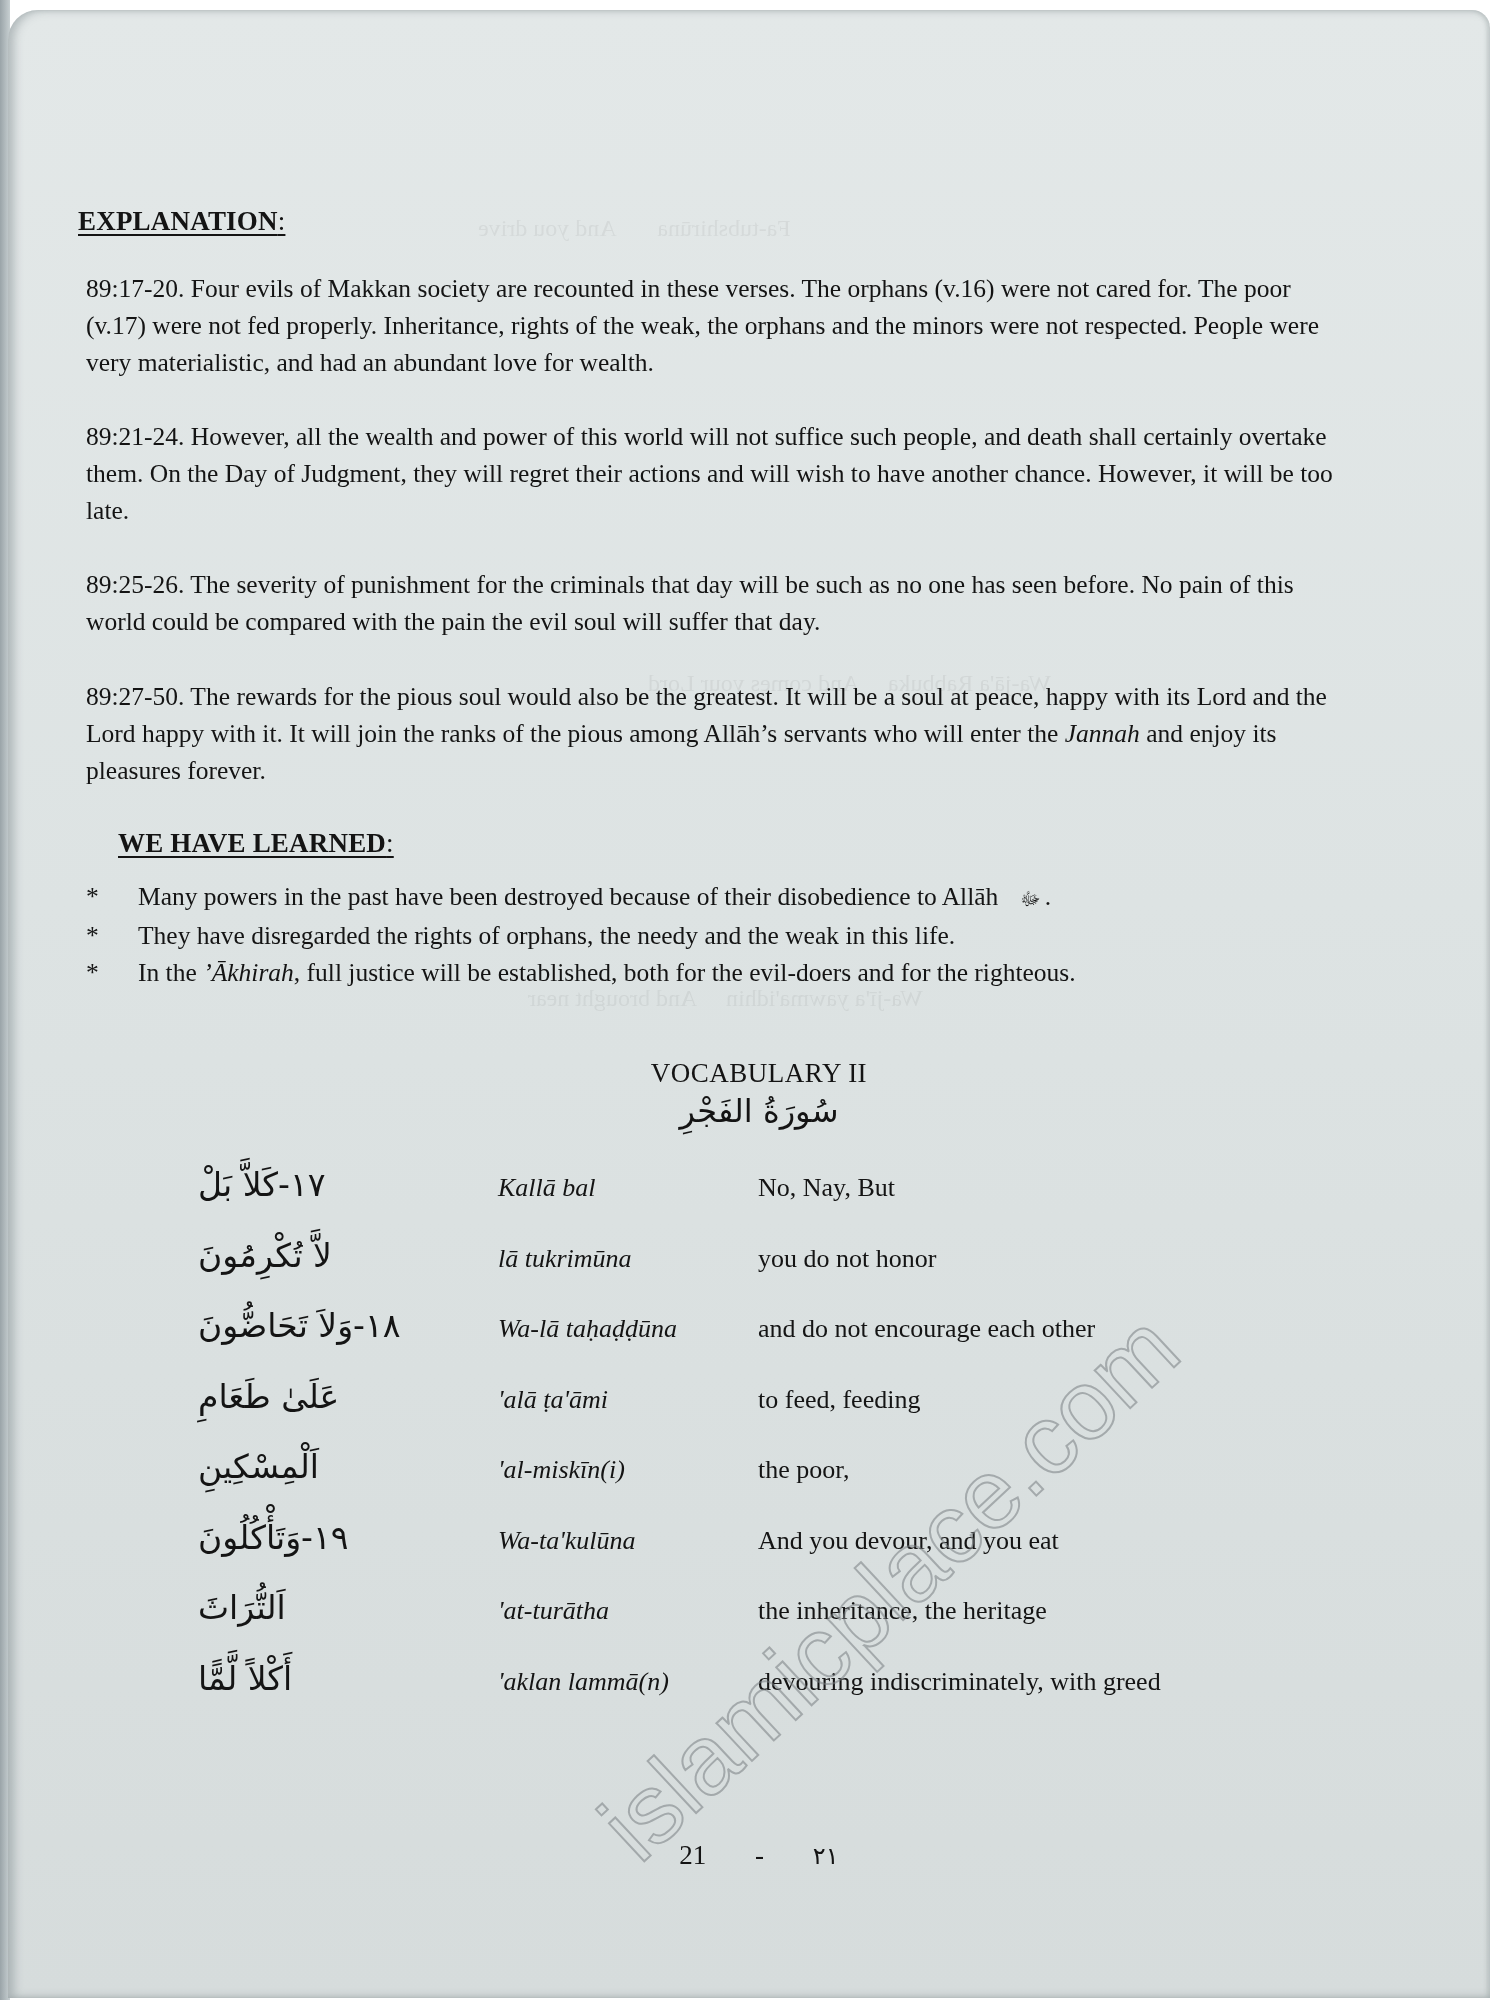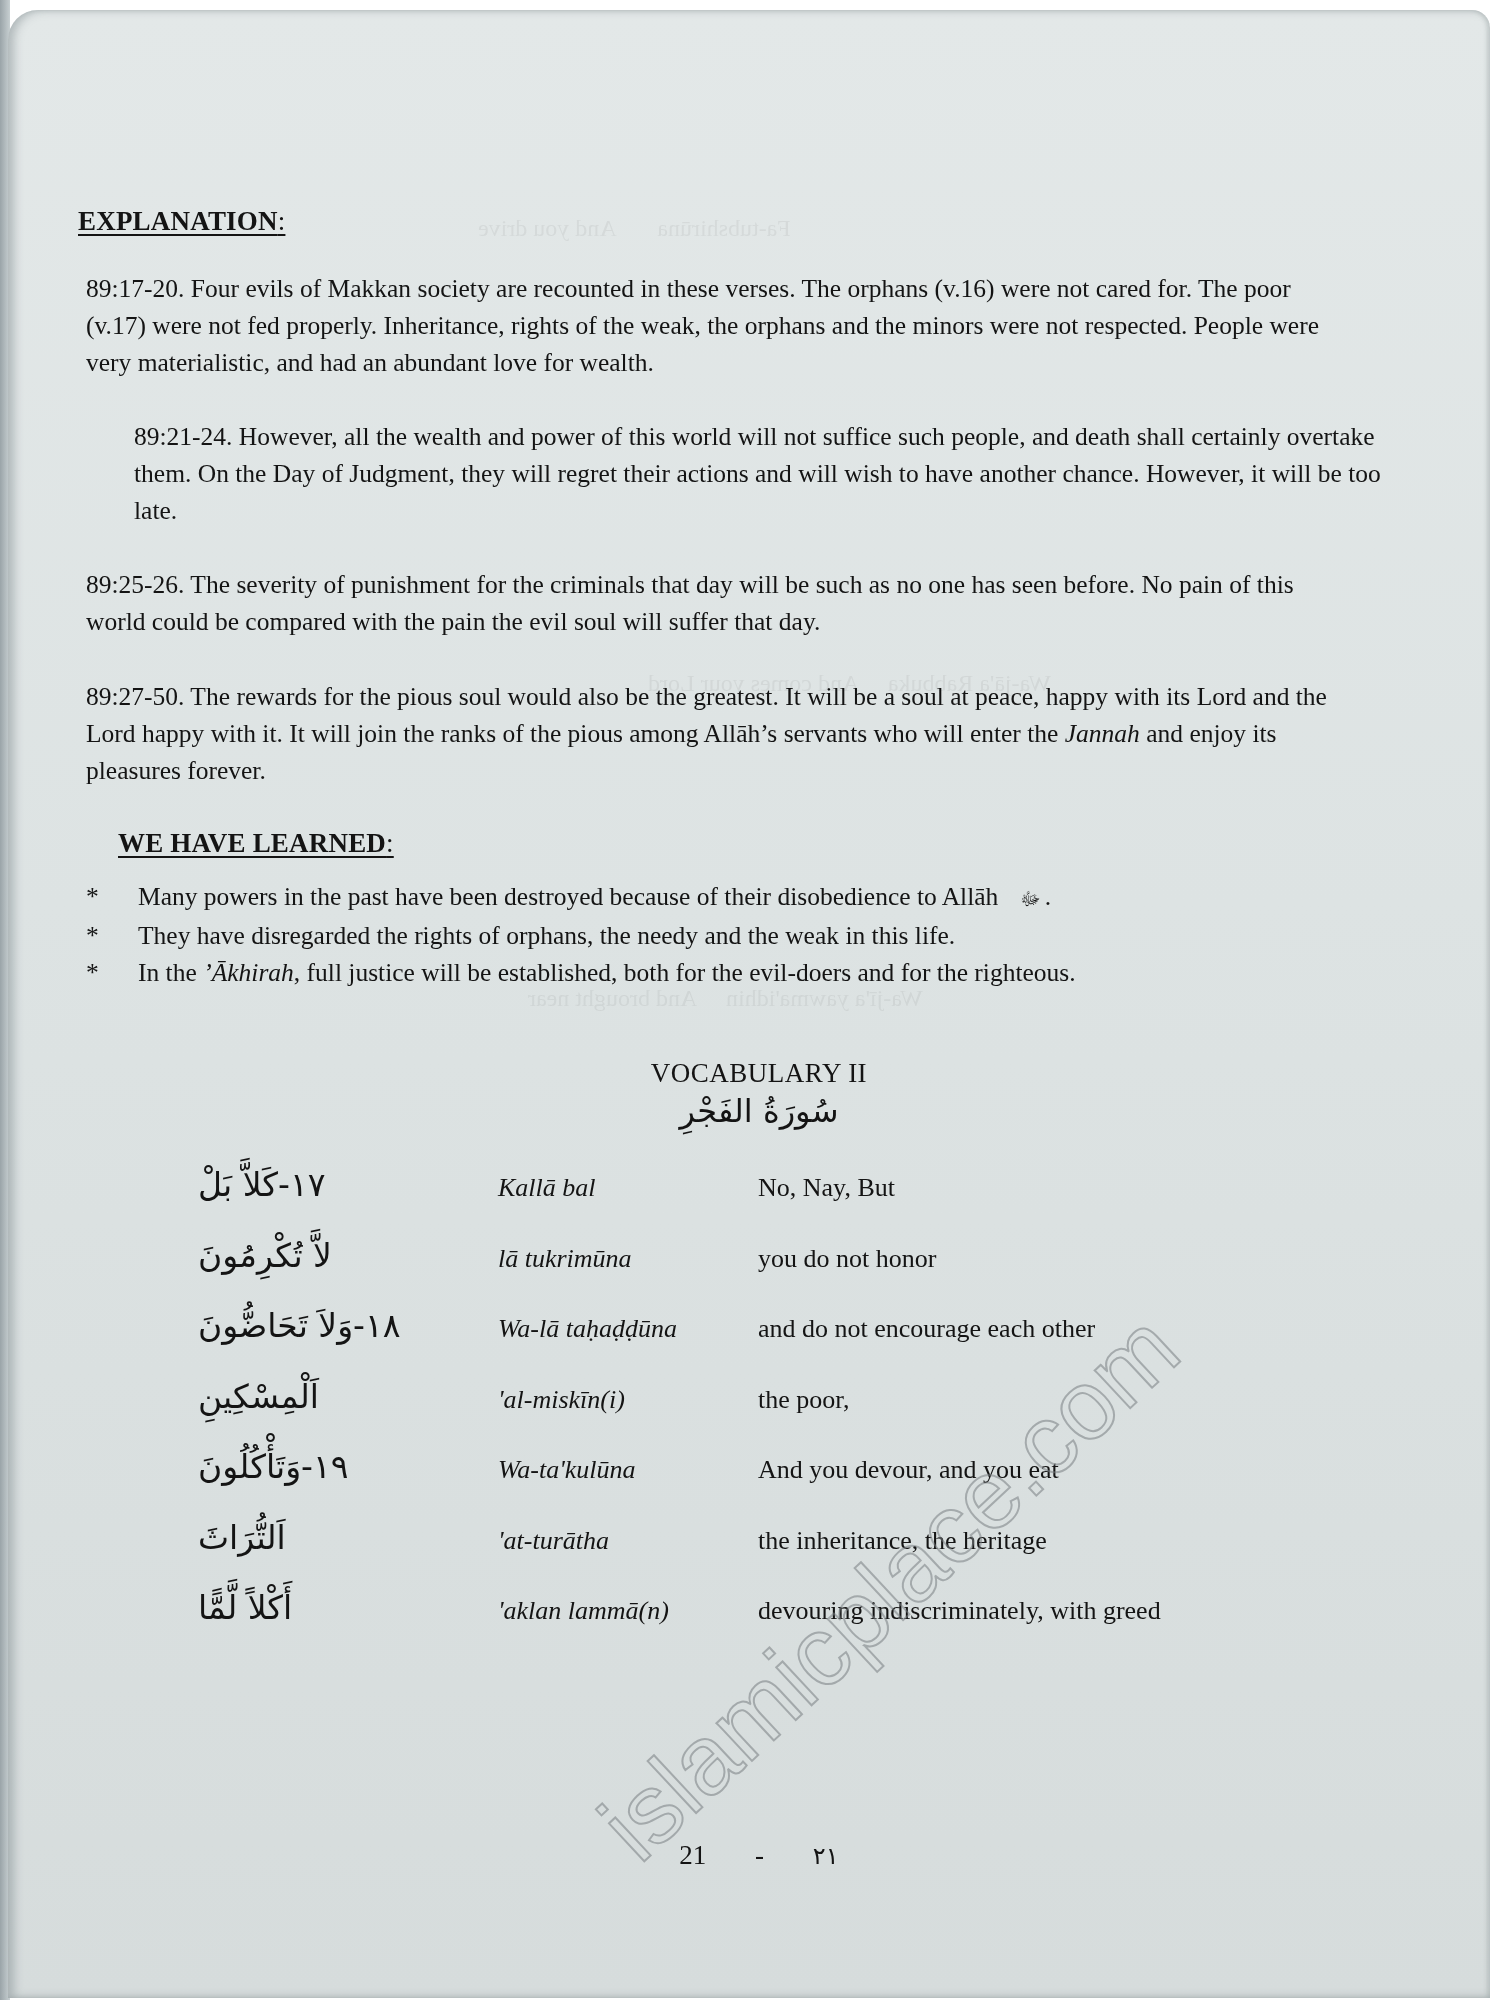--- a/index.html
+++ b/index.html
@@ -162,21 +162,21 @@
 
 <div class="page">
 
   <div class="bleed" style="left:470px;top:205px;">Fa-tubshirūna &nbsp;&nbsp;&nbsp;&nbsp;&nbsp; And you drive</div>
   <div class="bleed" style="left:640px;top:660px;">Wa-jā'a Rabbuka &nbsp;&nbsp;&nbsp; And comes your Lord</div>
   <div class="bleed" style="left:520px;top:975px;">Wa-jī'a yawma'idhin &nbsp;&nbsp;&nbsp; And brought near</div>
 
   <div class="heading" style="left:70px;top:196px;"><span>EXPLANATION</span><span class="colon">:</span></div>
 
   <div class="para" style="top:260px;">89:17-20. Four evils of Makkan society are recounted in these verses.  The orphans (v.16) were not cared for.  The poor (v.17) were not fed properly.  Inheritance, rights of the weak, the orphans and the minors were not respected.  People were very materialistic, and had an abundant love for wealth.</div>
-  <div class="para" style="top:408px;margin-left:48px;">89:21-24. However, all the wealth and power of this world will not suffice such people, and death shall certainly overtake them.  On the Day of Judgment, they will regret their actions and will wish to have another chance.  However, it will be too late.</div>
+  <div class="para" style="top:408px;">89:21-24. However, all the wealth and power of this world will not suffice such people, and death shall certainly overtake them.  On the Day of Judgment, they will regret their actions and will wish to have another chance.  However, it will be too late.</div>
   <div class="para" style="top:556px;">89:25-26. The severity of punishment for the criminals that day will be such as no one has seen before. No pain of this world could be compared with the pain the evil soul will suffer that day.</div>
   <div class="para" style="top:668px;"><span>89:27-50. The rewards for the pious soul would also be the greatest. It will be a soul at peace, happy with its Lord and the Lord happy with it. It will join the ranks of the pious among Allāh’s servants who will enter the</span> <i>Jannah</i><span> and enjoy its pleasures forever.</span></div>
 
   <div class="heading" style="left:70px;top:818px;margin-left:40px;"><span>WE HAVE LEARNED</span><span class="colon">:</span></div>
 
   <div class="bullets">
     <div class="bullet-row">
       <span class="bullet-star">*</span>
       <span><span>Many powers in the past have been destroyed because of their disobedience to Allāh</span><span class="sign-glyph">ﷻ</span><span>.</span></span>
     </div>
@@ -201,20 +201,25 @@
     </div>
     <div class="vocab-row">
       <div class="col-ar">لاَّ تُكْرِمُونَ</div>
       <div class="col-tr">lā tukrimūna</div>
       <div class="col-en">you do not honor</div>
     </div>
     <div class="vocab-row">
       <div class="col-ar">١٨-وَلاَ تَحَاضُّونَ</div>
       <div class="col-tr">Wa-lā taḥaḍḍūna</div>
       <div class="col-en">and do not encourage each other</div>
+    </div>
+    <div class="vocab-row">
+      <div class="col-ar">عَلَىٰ طَعَامِ</div>
+      <div class="col-tr">'alā ṭa'āmi</div>
+      <div class="col-en">to feed,  feeding</div>
     </div>
     <div class="vocab-row">
       <div class="col-ar">اَلْمِسْكِينِ</div>
       <div class="col-tr">'al-miskīn(i)</div>
       <div class="col-en">the poor,</div>
     </div>
     <div class="vocab-row">
       <div class="col-ar">١٩-وَتَأْكُلُونَ</div>
       <div class="col-tr">Wa-ta'kulūna</div>
       <div class="col-en">And you devour, and you eat</div>

